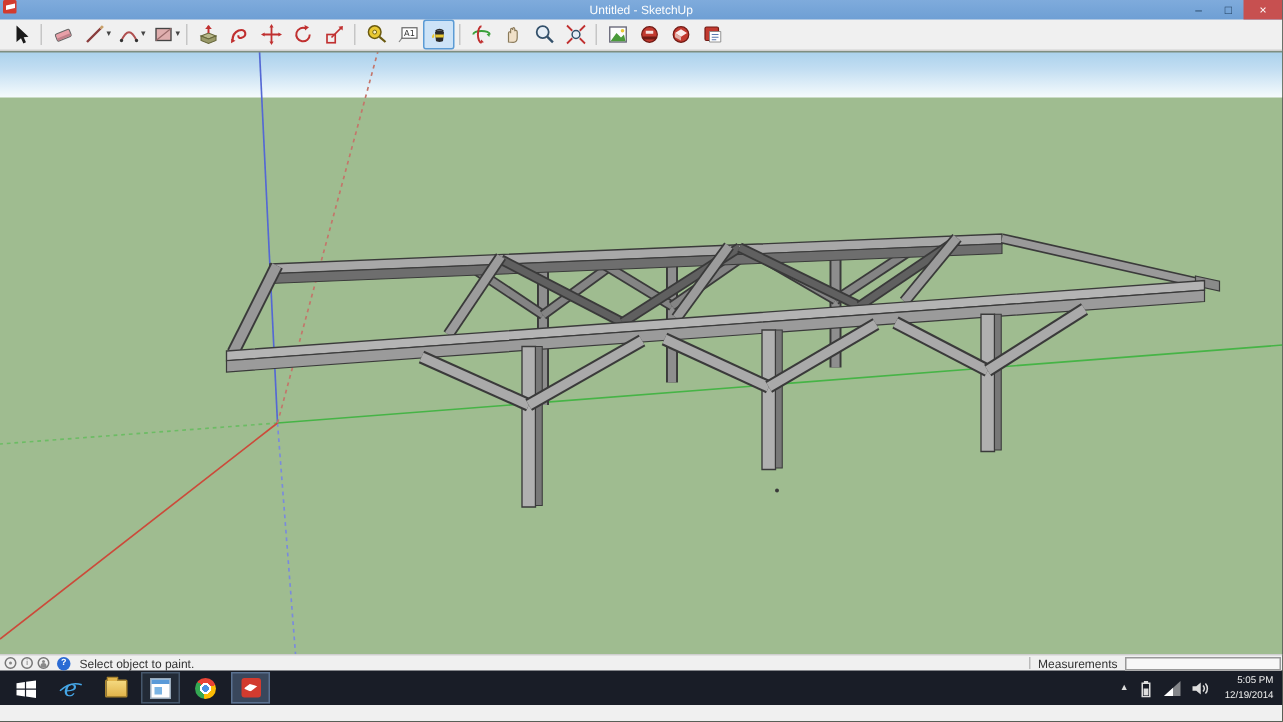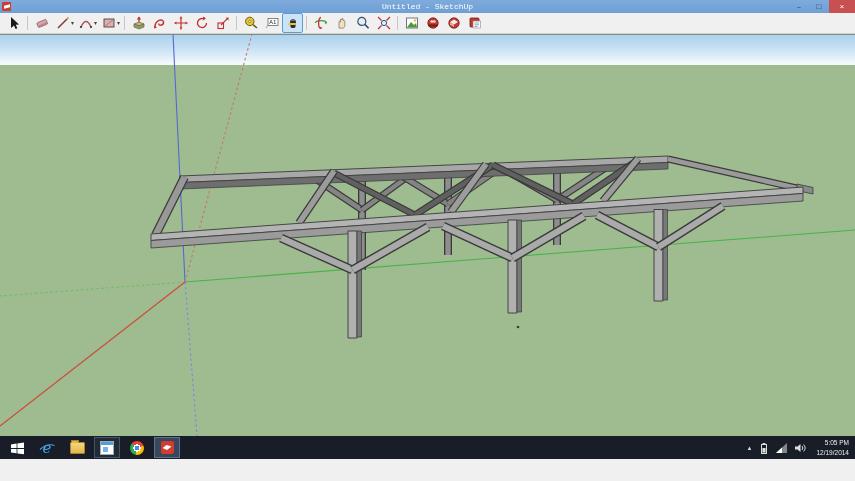--- a/index.html
+++ b/index.html
@@ -2,21 +2,21 @@
 <html><head>
 <meta charset="utf-8">
 <style>
   html,body{margin:0;padding:0;background:#000;}
   .window{
     width:855px;height:481px;position:relative;overflow:hidden;
     font-family:"Liberation Sans","DejaVu Sans",sans-serif;
     background:#f0f0f0;
   }
   
-  .titlebar{height:13px;background:linear-gradient(#7fabdc,#6e9fd4);display:flex;align-items:center;position:relative;font-family:Liberation Mono, monospace;}
+  .titlebar{height:13px;background:linear-gradient(#7fabdc,#6e9fd4);display:flex;position:relative;}
   .tb-logo{width:9px;height:9px;margin-left:2px;background:#d23b2f;border-radius:1px;position:relative;flex:0 0 auto;}
   .tb-logo::after{content:"";position:absolute;left:1.5px;top:3px;width:6px;height:3px;background:#fff;transform:skewY(-14deg);}
   .tb-title{position:absolute;left:0;right:0;text-align:center;font-size:8px;color:#fdfdfd;line-height:13px;}
   .tb-controls{margin-left:auto;display:flex;align-items:stretch;height:13px;z-index:2;}
   .tb-btn{width:20px;font-size:8px;color:#1d3a57;display:flex;align-items:center;justify-content:center;cursor:default;}
   .tb-close{width:26px;background:#c75050;color:#fff;font-size:8px;}
   
   .menubar{height:11px;background:#f4f4f4;display:flex;align-items:center;padding-left:2px;border-bottom:1px solid #e3e3e3;box-sizing:border-box;}
   .menu-item{display:inline-block;font-size:8px;color:#222;padding:0 5px;line-height:10px;}
   .menu-item::first-letter{text-decoration:underline;}
@@ -313,20 +313,32 @@
           <path d="M512.5 224 L584 182" stroke="#aaaaaa" stroke-width="6.2"></path>
         <path d="M658.5 213 L597 181" stroke="#3a3a3a" stroke-width="9"></path>
           <path d="M658.5 213 L597 181" stroke="#aaaaaa" stroke-width="6.2"></path>
         <path d="M658.5 213 L723 172" stroke="#3a3a3a" stroke-width="9"></path>
           <path d="M658.5 213 L723 172" stroke="#aaaaaa" stroke-width="6.2"></path>
       </g>
       <circle cx="518" cy="293" r="1.3" fill="#3a3a3a"></circle>
     </svg>
   </div>
 
+  <div class="statusbar">
+    <div class="sb-circle sb-dot"></div>
+    <div class="sb-circle">i</div>
+    <div class="sb-circle sb-person"></div>
+    <div class="sb-help">?</div>
+    <span class="sb-text">Select object to paint.</span>
+    <div class="sb-right">
+      <div class="sb-sep"></div>
+      <span class="sb-meas-label">Measurements</span>
+      <input class="sb-input" value="" style="">
+    </div>
+  </div>
 
   <div class="taskbar">
     <div class="task-item">
       <svg width="15" height="14">
           <path d="M1 3.5 L6.6 2.6 L6.6 7 L1 7 Z M7.4 2.5 L14 1.6 L14 7 L7.4 7 Z M1 7.9 L6.6 7.9 L6.6 12.3 L1 11.5 Z M7.4 7.9 L14 7.9 L14 13.3 L7.4 12.4 Z" fill="#fff"></path>
         </svg>
     </div>
     <div class="task-item">
       <svg width="18" height="18">
           <text x="9" y="14" text-anchor="middle" font-size="15" font-style="italic" fill="#45a6e6" font-family="DejaVu Serif, serif">e</text>

